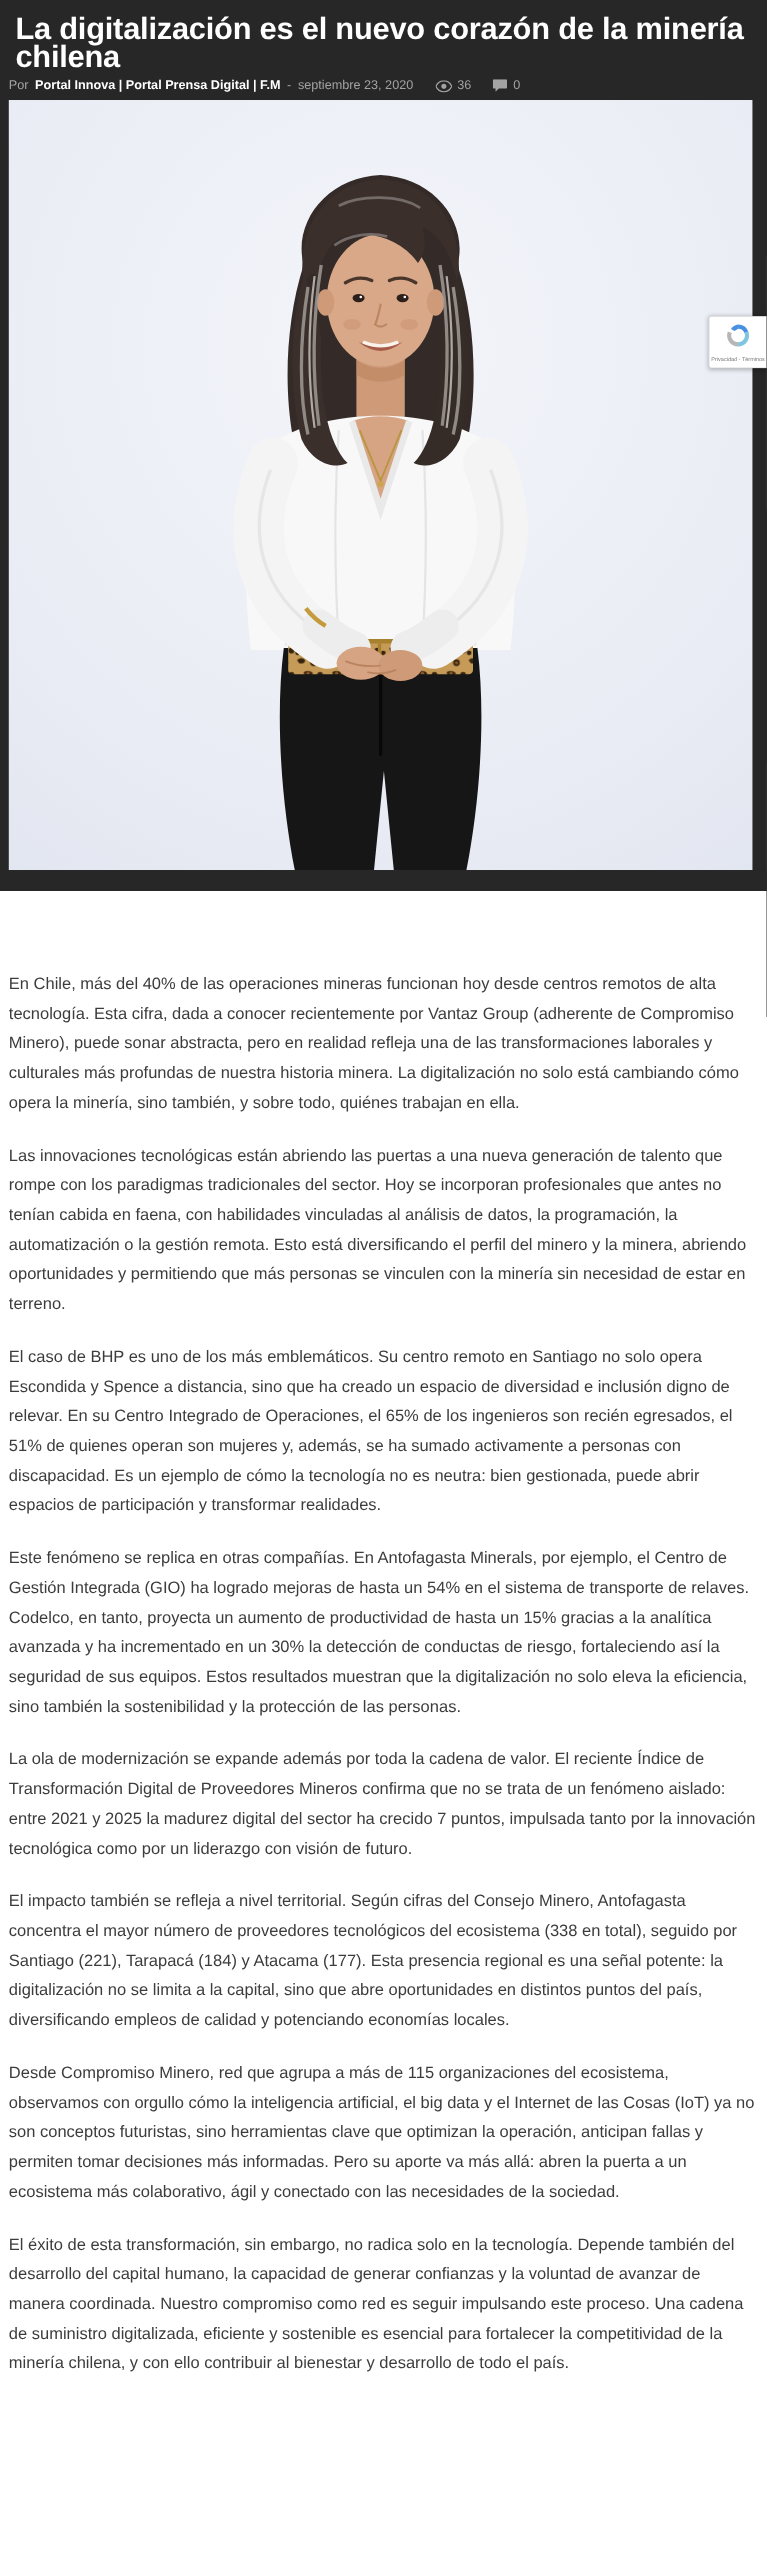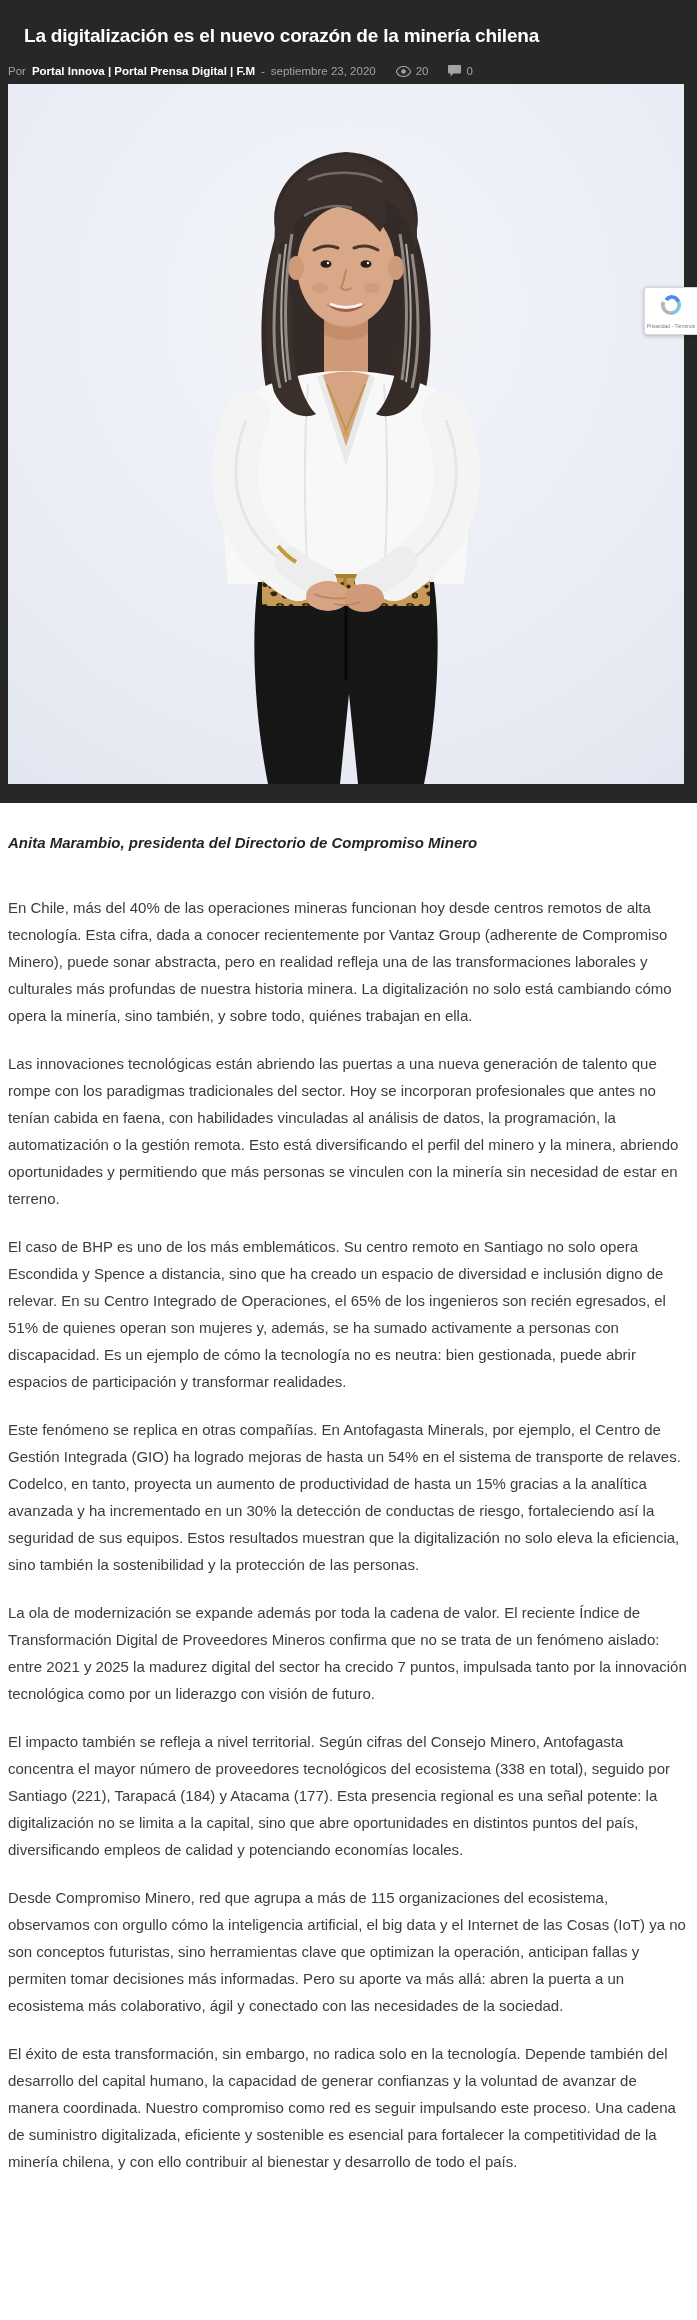--- a/index.html
+++ b/index.html
@@ -7,23 +7,23 @@
     position:relative;
     width:697px;
     min-height:2320px;
     margin:0 auto;
     background:#272727;
     font-family:"Liberation Sans", sans-serif;
   }
   
   .hdr{padding:7px 8px 0 8px;}
   .title{
-    margin:16px;
+    margin:6px;
     color:#ffffff;
-    font-size:19px;
+    font-size:28px;
     line-height:26px;
     font-weight:700;
     letter-spacing:-0.2px;
   }
   .byline{
     margin-top:7px;
     display:flex;
     gap:6px;
     font-size:11.5px;
     color:#a3a3a3;
@@ -108,21 +108,21 @@
       <a class="authors">Portal Innova | Portal Prensa Digital | F.M</a>
       <span>-</span>
       <span>septiembre 23, 2020</span>
       <span class="meta-group">
         <span>
           <svg width="15" height="11" viewBox="0 0 15 11">
               <path d="M7.5 0.5 C3.8 0.5 1.2 3.4 0.3 5.5 C1.2 7.6 3.8 10.5 7.5 10.5 C11.2 10.5 13.8 7.6 14.7 5.5 C13.8 3.4 11.2 0.5 7.5 0.5 Z" fill="none" stroke="#a3a3a3" stroke-width="1.1"></path>
               <circle cx="7.5" cy="5.5" r="2.3" fill="#a3a3a3"></circle>
             </svg>
         </span>
-        <span>20</span>
+        <span>36</span>
       </span>
       <span class="meta-group">
         <span>
           <svg width="13" height="12" viewBox="0 0 13 12">
               <path d="M1 0 h11 a1 1 0 0 1 1 1 v6.5 a1 1 0 0 1 -1 1 H5.5 L2.5 11.5 V8.5 H1 a1 1 0 0 1 -1 -1 V1 a1 1 0 0 1 1 -1 Z" fill="#a3a3a3"></path>
             </svg>
         </span>
         <span>0</span>
       </span>
     </div>
@@ -230,21 +230,20 @@
       </svg>
     </span>
     <span class="rc-text">
       <span>Privacidad</span>
       <span>-</span>
       <span>Términos</span>
     </span>
   </div>
 
   <section class="content">
-    <p class="caption">Anita Marambio, presidenta del Directorio de Compromiso Minero</p>
     <div class="body-text">
       <p>En Chile, más del 40% de las operaciones mineras funcionan hoy desde centros remotos de alta tecnología. Esta cifra, dada a conocer recientemente por Vantaz Group (adherente de Compromiso Minero), puede sonar abstracta, pero en realidad refleja una de las transformaciones laborales y culturales más profundas de nuestra historia minera. La digitalización no solo está cambiando cómo opera la minería, sino también, y sobre todo, quiénes trabajan en ella.</p>
       <p>Las innovaciones tecnológicas están abriendo las puertas a una nueva generación de talento que rompe con los paradigmas tradicionales del sector. Hoy se incorporan profesionales que antes no tenían cabida en faena, con habilidades vinculadas al análisis de datos, la programación, la automatización o la gestión remota. Esto está diversificando el perfil del minero y la minera, abriendo oportunidades y permitiendo que más personas se vinculen con la minería sin necesidad de estar en terreno.</p>
       <p>El caso de BHP es uno de los más emblemáticos. Su centro remoto en Santiago no solo opera Escondida y Spence a distancia, sino que ha creado un espacio de diversidad e inclusión digno de relevar. En su Centro Integrado de Operaciones, el 65% de los ingenieros son recién egresados, el 51% de quienes operan son mujeres y, además, se ha sumado activamente a personas con discapacidad. Es un ejemplo de cómo la tecnología no es neutra: bien gestionada, puede abrir espacios de participación y transformar realidades.</p>
       <p>Este fenómeno se replica en otras compañías. En Antofagasta Minerals, por ejemplo, el Centro de Gestión Integrada (GIO) ha logrado mejoras de hasta un 54% en el sistema de transporte de relaves. Codelco, en tanto, proyecta un aumento de productividad de hasta un 15% gracias a la analítica avanzada y ha incrementado en un 30% la detección de conductas de riesgo, fortaleciendo así la seguridad de sus equipos. Estos resultados muestran que la digitalización no solo eleva la eficiencia, sino también la sostenibilidad y la protección de las personas.</p>
       <p>La ola de modernización se expande además por toda la cadena de valor. El reciente Índice de Transformación Digital de Proveedores Mineros confirma que no se trata de un fenómeno aislado: entre 2021 y 2025 la madurez digital del sector ha crecido 7 puntos, impulsada tanto por la innovación tecnológica como por un liderazgo con visión de futuro.</p>
       <p>El impacto también se refleja a nivel territorial. Según cifras del Consejo Minero, Antofagasta concentra el mayor número de proveedores tecnológicos del ecosistema (338 en total), seguido por Santiago (221), Tarapacá (184) y Atacama (177). Esta presencia regional es una señal potente: la digitalización no se limita a la capital, sino que abre oportunidades en distintos puntos del país, diversificando empleos de calidad y potenciando economías locales.</p>
       <p>Desde Compromiso Minero, red que agrupa a más de 115 organizaciones del ecosistema, observamos con orgullo cómo la inteligencia artificial, el big data y el Internet de las Cosas (IoT) ya no son conceptos futuristas, sino herramientas clave que optimizan la operación, anticipan fallas y permiten tomar decisiones más informadas. Pero su aporte va más allá: abren la puerta a un ecosistema más colaborativo, ágil y conectado con las necesidades de la sociedad.</p>
       <p>El éxito de esta transformación, sin embargo, no radica solo en la tecnología. Depende también del desarrollo del capital humano, la capacidad de generar confianzas y la voluntad de avanzar de manera coordinada. Nuestro compromiso como red es seguir impulsando este proceso. Una cadena de suministro digitalizada, eficiente y sostenible es esencial para fortalecer la competitividad de la minería chilena, y con ello contribuir al bienestar y desarrollo de todo el país.</p>
     </div>

